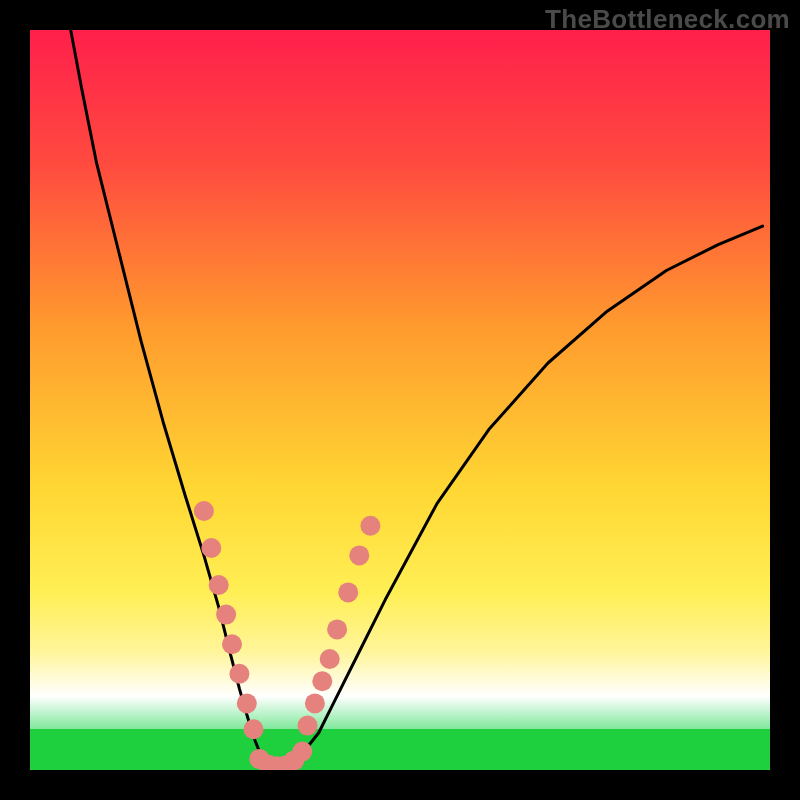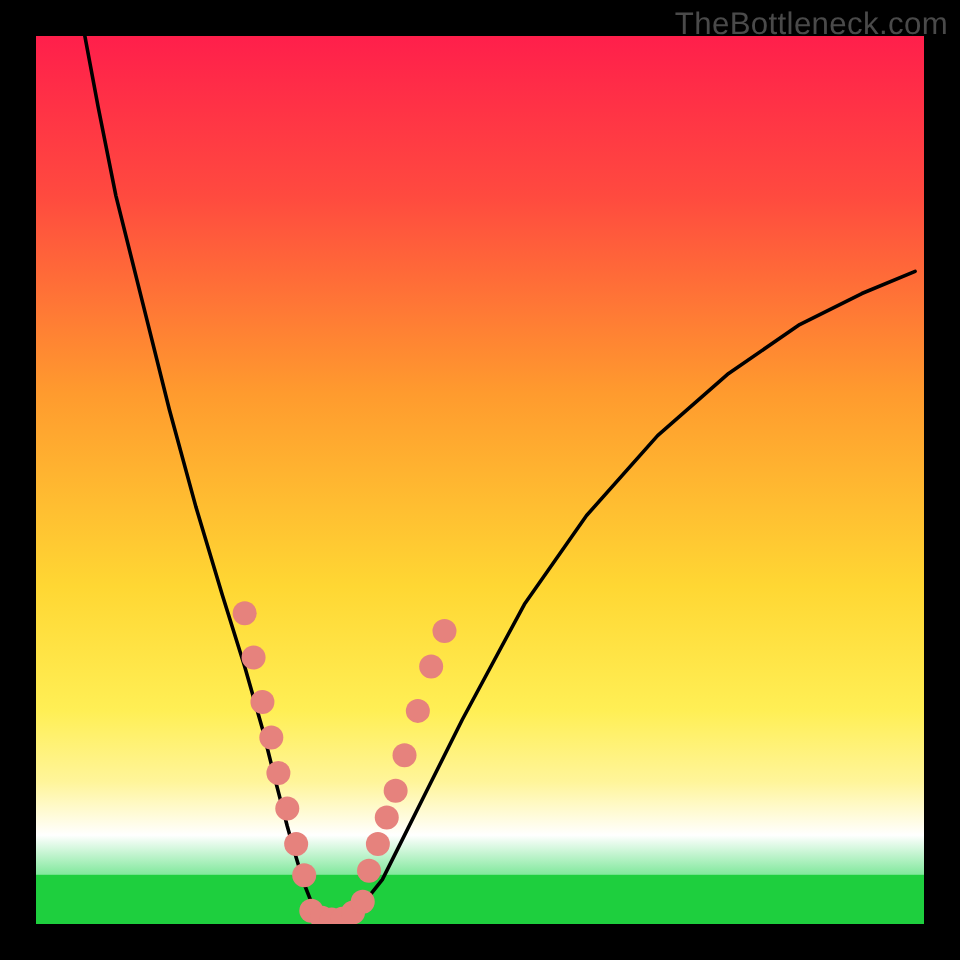--- a/index.html
+++ b/index.html
@@ -38,21 +38,21 @@
     position: absolute;
     left: 0;
     width: 100%;
   }
   .watermark {
     position: absolute;
     top: 4px;
     right: 10px;
     color: #4a4a4a;
     font-size: 26px;
-    font-weight: 400;
+    font-weight: 700;
     letter-spacing: 0.3px;
   }
   svg.curve {
     position: absolute;
     left: 0;
     top: 0;
     width: 740px;
     height: 740px;
   }
   .dot {

